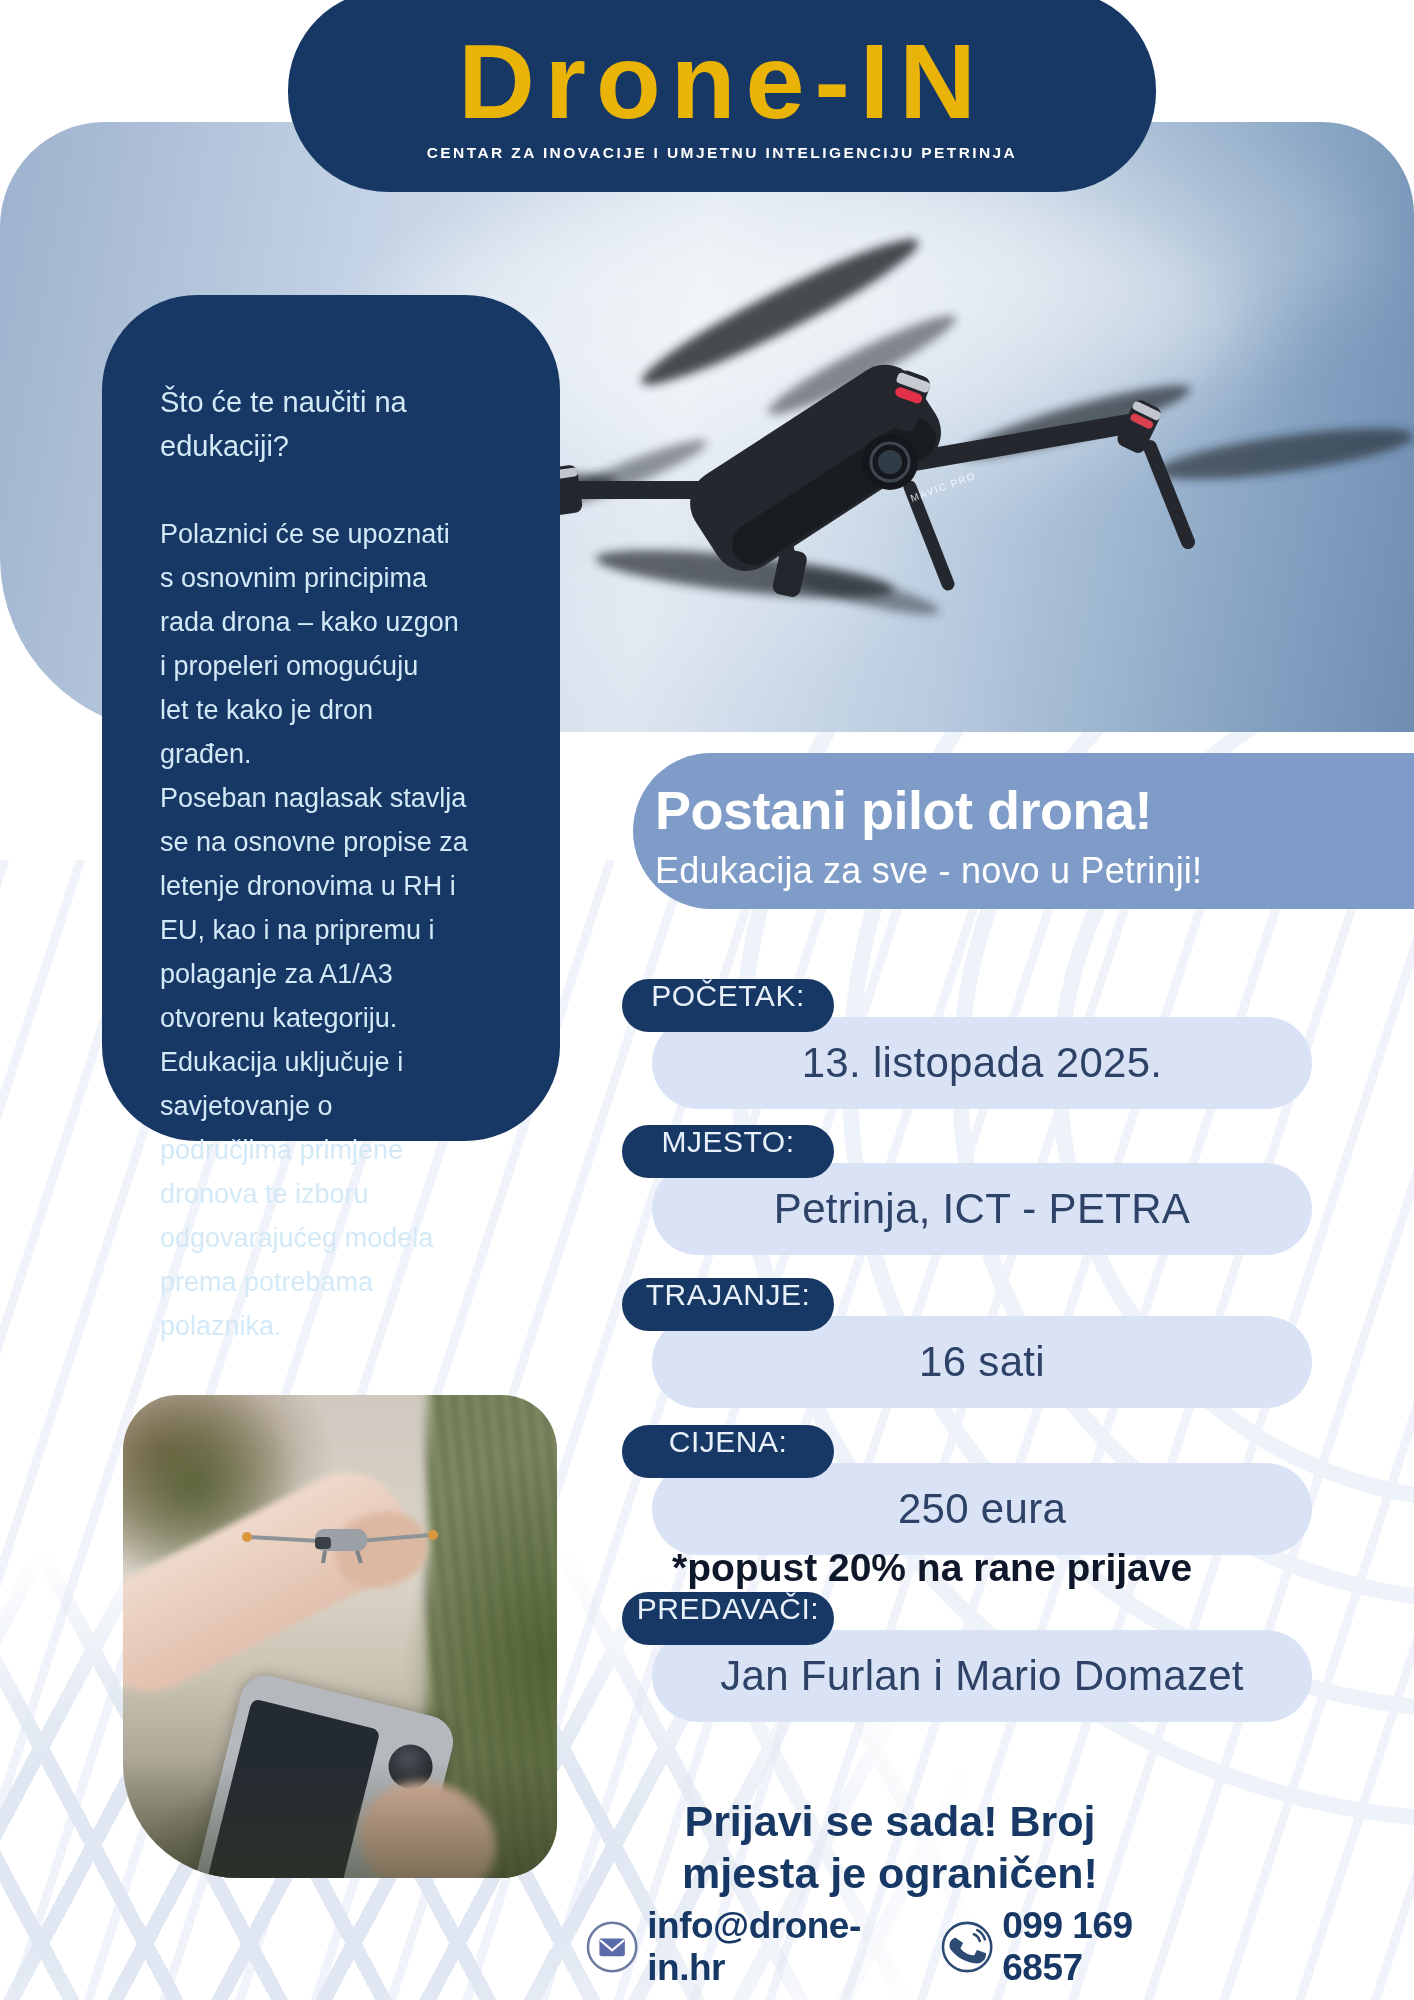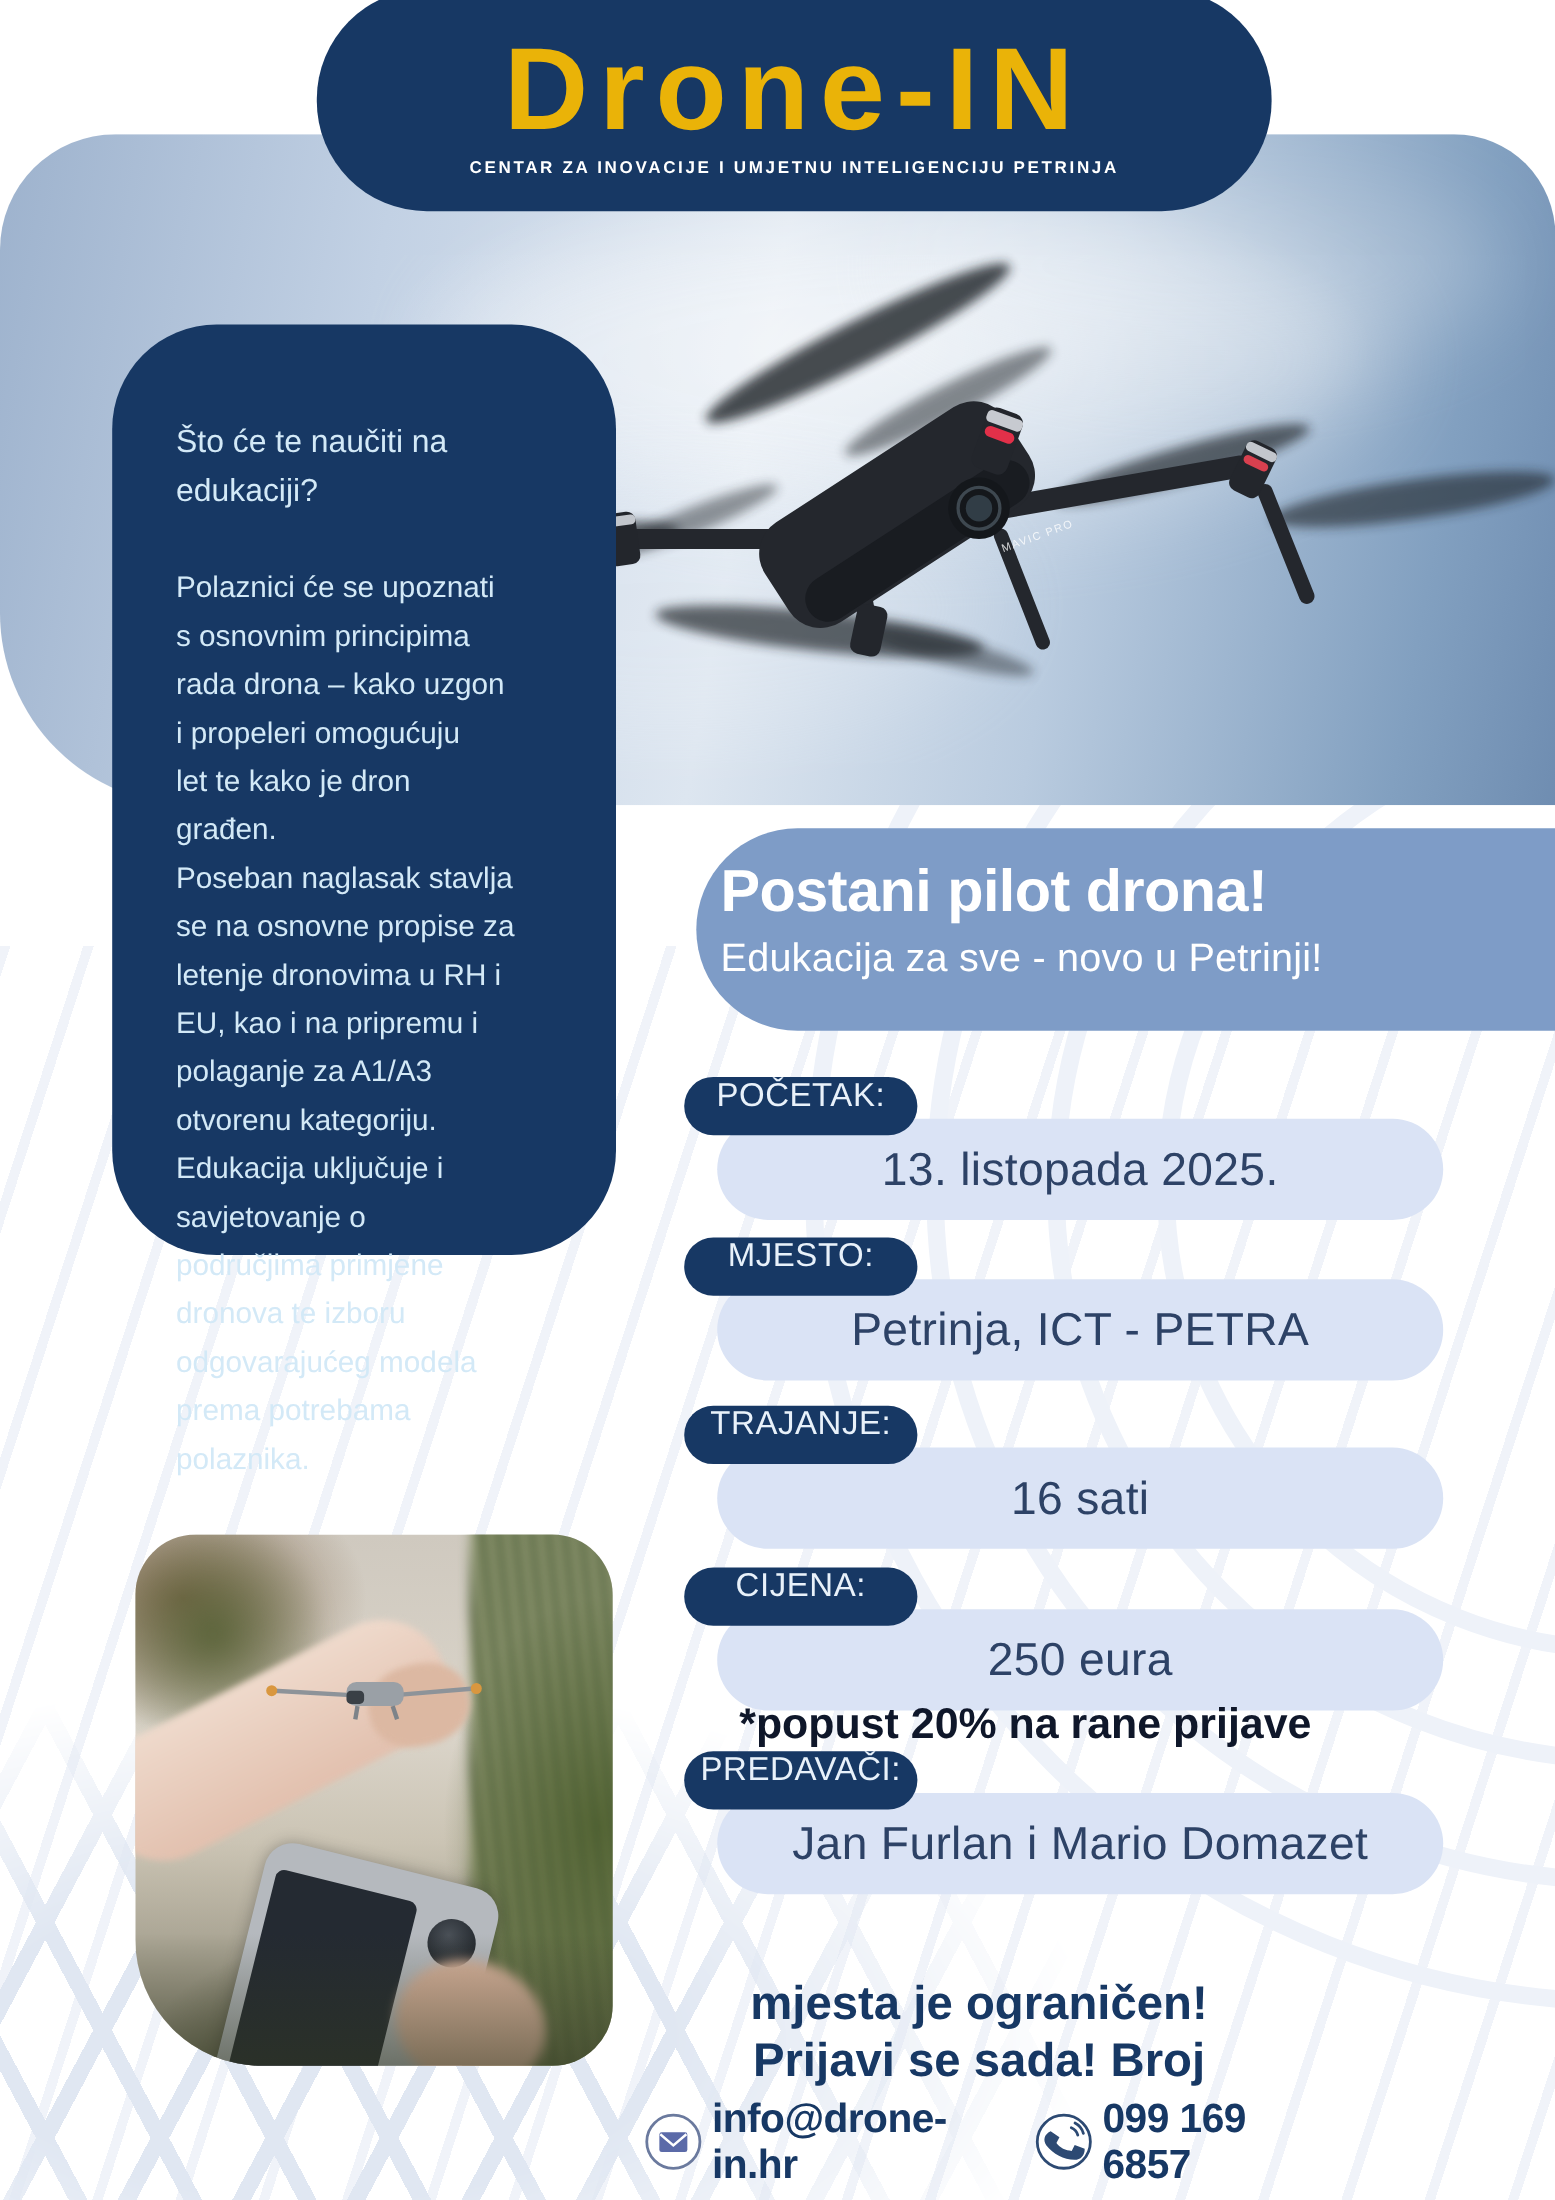--- a/index.html
+++ b/index.html
@@ -33,21 +33,21 @@
   .sky-photo svg{position:absolute;left:0;top:0;}
 
   
   .about-box{position:absolute;left:102px;top:295px;width:458px;height:846px;
     background:#173864;border-radius:95px;z-index:4;box-sizing:border-box;
     padding:85px 40px 0 58px;color:#d3e9f7;}
   .about-heading{white-space:pre-line;font-size:29px;line-height:44px;font-weight:400;}
   .about-body{white-space:pre-line;font-size:27px;line-height:44px;font-weight:400;margin-top:44px;}
 
   
-  .hero-banner{position:absolute;left:633px;top:753px;width:781px;height:184px;
+  .hero-banner{position:absolute;left:633px;top:753px;width:781px;height:156px;
     background:#7e9cc7;border-radius:92px 0 0 92px;z-index:3;box-sizing:border-box;
     padding:28px 0 0 22px;color:#ffffff;}
   .hero-title{font-size:54px;font-weight:700;letter-spacing:-0.5px;line-height:1.1;}
   .hero-subtitle{font-size:36px;font-weight:400;margin-top:10px;letter-spacing:0.2px;}
 
   
   .detail-row{position:absolute;left:0;width:1414px;height:0;z-index:3;}
   .value-pill{position:absolute;left:652px;top:38px;width:660px;height:92px;
     background:#dae3f5;border-radius:46px;display:flex;align-items:center;justify-content:center;}
   .value-text{color:#2d4266;font-size:42px;font-weight:400;letter-spacing:0.3px;}
@@ -246,22 +246,22 @@
   <div class="detail-row" style="top:1592px">
     <div class="value-pill">
       <span class="value-text">Jan Furlan i Mario Domazet</span>
     </div>
     <div class="label-pill">
       <span class="label-text">PREDAVAČI:</span>
     </div>
   </div>
 
   <div class="cta">
+    <div>Prijavi se sada! Broj</div>
     <div>mjesta je ograničen!</div>
-    <div>Prijavi se sada! Broj</div>
   </div>
 
   <div class="contact-row">
     <div class="contact-item">
       <svg width="62" height="62" viewBox="0 0 64 64">
         <circle cx="32" cy="32" r="28.5" fill="#ffffff" stroke="#6b7a9e" stroke-width="3"></circle>
         <rect x="17" y="22" width="30" height="21" rx="2.5" fill="#5b6aa8"></rect>
         <path d="M18 24 L32 36 L46 24" stroke="#ffffff" stroke-width="2.6" fill="none"></path>
       </svg>
       <span class="contact-text">info@drone-in.hr</span>

